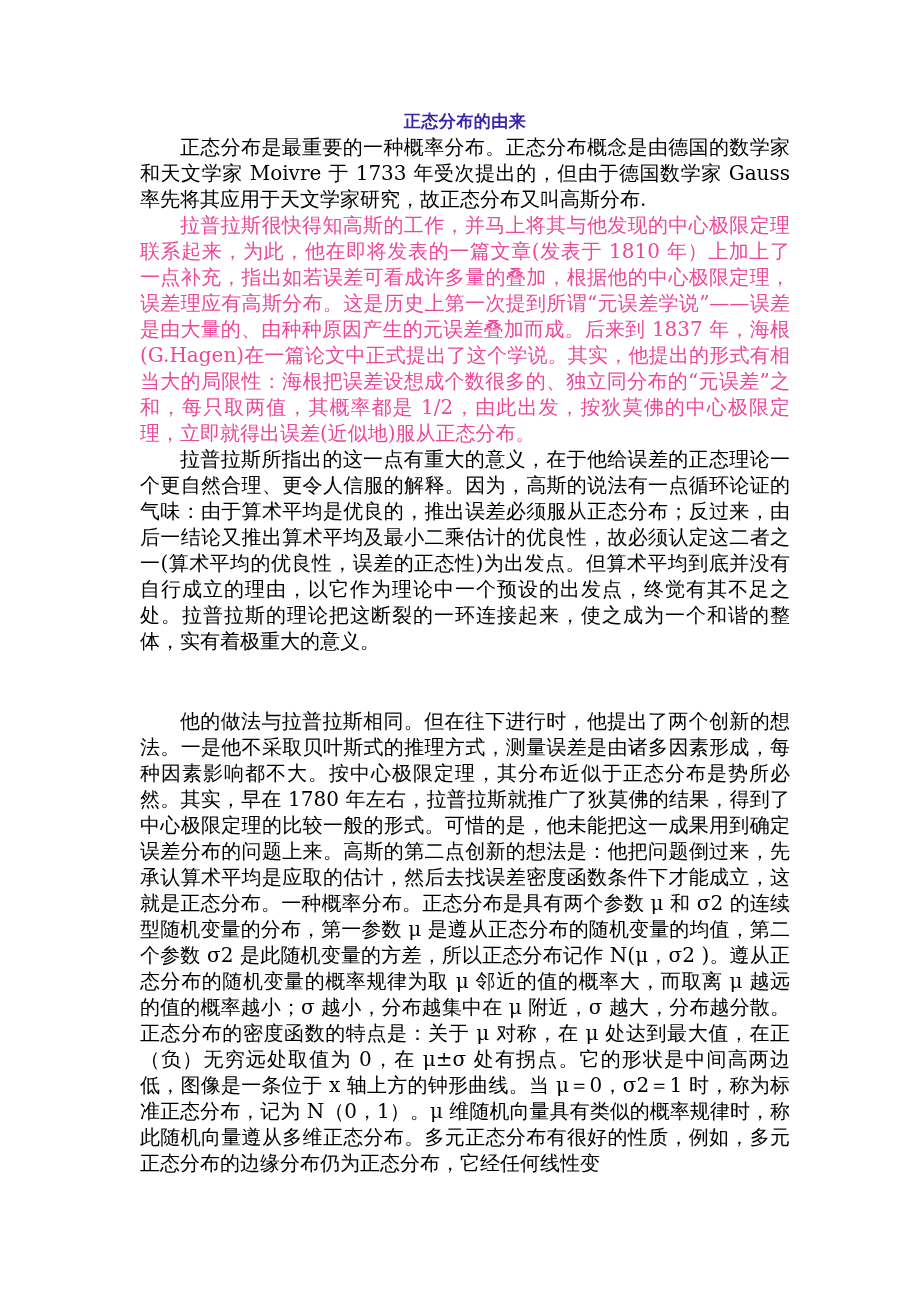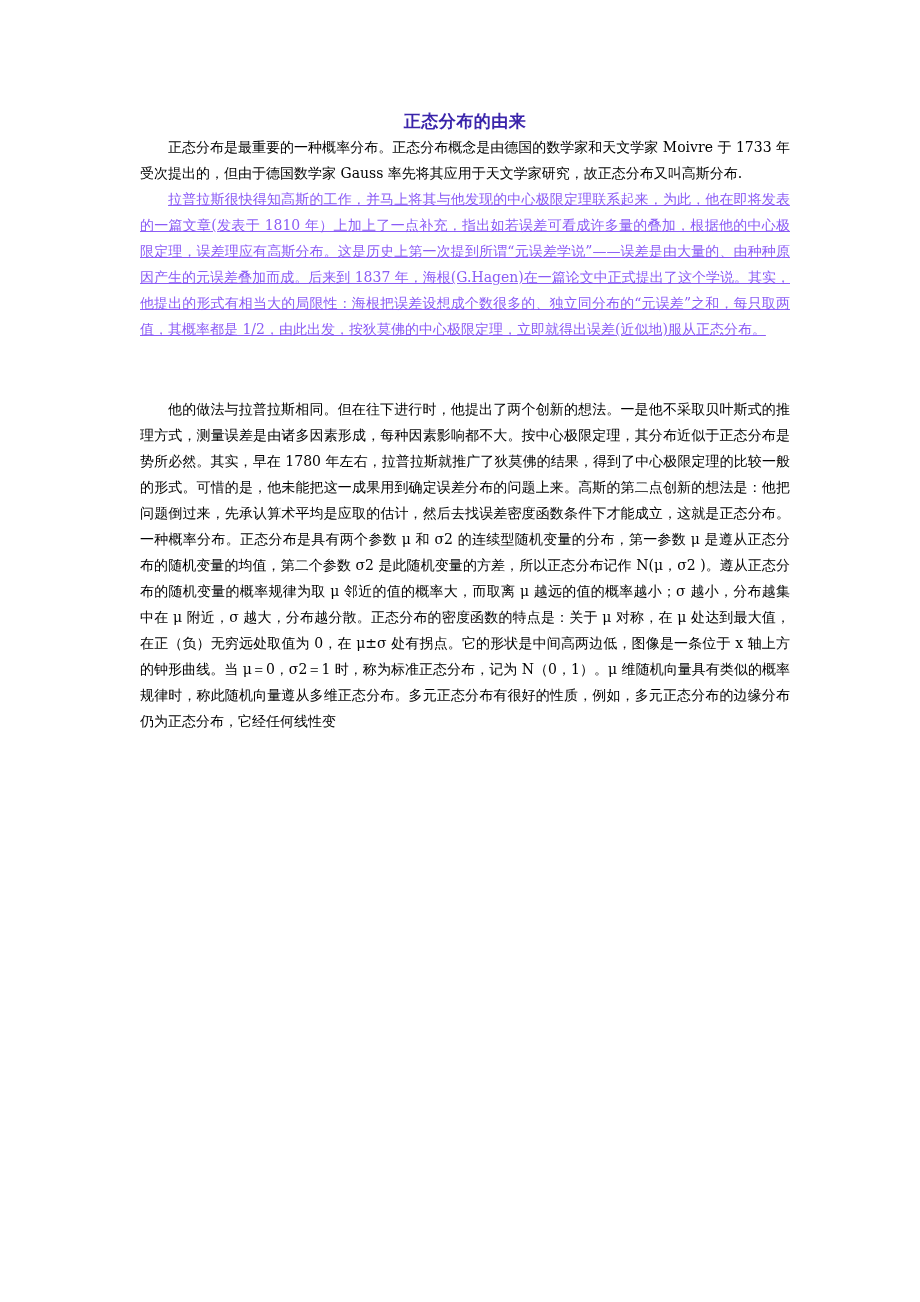--- a/index.html
+++ b/index.html
@@ -43,21 +43,21 @@
     padding: 0;
   }
 
   .block-gap {
     height: 54px;
   }
 
   .para {
     margin: 0;
     padding: 0;
-    font-size: 14px;
+    font-size: 20px;
     line-height: 26px;
     text-align: justify;
     text-justify: inter-ideograph;
     text-indent: 2em;
     word-break: break-all;
     font-family: "DejaVu Serif", "Liberation Serif", serif;
   }
 
   .para.first-of-block {
     margin-top: 0;
@@ -65,21 +65,22 @@
 </style>
 </head>
 <body style="background: rgb(255, 255, 255);">
 
 <div class="page">
 
   <h1 class="doc-title" style="color: rgb(58, 36, 170);">正态分布的由来</h1>
 
   <div class="body-block">
     <p class="para first-of-block" style="color: rgb(0, 0, 0);">正态分布是最重要的一种概率分布。正态分布概念是由德国的数学家和天文学家 Moivre 于 1733 年受次提出的，但由于德国数学家 Gauss 率先将其应用于天文学家研究，故正态分布又叫高斯分布.</p>
-    <p class="para" style="color: #8b5cf6; text-decoration: underline;">拉普拉斯很快得知高斯的工作，并马上将其与他发现的中心极限定理联系起来，为此，他在即将发表的一篇文章(发表于 1810 年）上加上了一点补充，指出如若误差可看成许多量的叠加，根据他的中心极限定理，误差理应有高斯分布。这是历史上第一次提到所谓“元误差学说”——误差是由大量的、由种种原因产生的元误差叠加而成。后来到 1837 年，海根(G.Hagen)在一篇论文中正式提出了这个学说。其实，他提出的形式有相当大的局限性：海根把误差设想成个数很多的、独立同分布的“元误差”之和，每只取两值，其概率都是 1/2，由此出发，按狄莫佛的中心极限定理，立即就得出误差(近似地)服从正态分布。</p>
+    <p class="para" style="color: #ec4899;">拉普拉斯很快得知高斯的工作，并马上将其与他发现的中心极限定理联系起来，为此，他在即将发表的一篇文章(发表于 1810 年）上加上了一点补充，指出如若误差可看成许多量的叠加，根据他的中心极限定理，误差理应有高斯分布。这是历史上第一次提到所谓“元误差学说”——误差是由大量的、由种种原因产生的元误差叠加而成。后来到 1837 年，海根(G.Hagen)在一篇论文中正式提出了这个学说。其实，他提出的形式有相当大的局限性：海根把误差设想成个数很多的、独立同分布的“元误差”之和，每只取两值，其概率都是 1/2，由此出发，按狄莫佛的中心极限定理，立即就得出误差(近似地)服从正态分布。</p>
+    <p class="para" style="color: rgb(0, 0, 0);">拉普拉斯所指出的这一点有重大的意义，在于他给误差的正态理论一个更自然合理、更令人信服的解释。因为，高斯的说法有一点循环论证的气味：由于算术平均是优良的，推出误差必须服从正态分布；反过来，由后一结论又推出算术平均及最小二乘估计的优良性，故必须认定这二者之一(算术平均的优良性，误差的正态性)为出发点。但算术平均到底并没有自行成立的理由，以它作为理论中一个预设的出发点，终觉有其不足之处。拉普拉斯的理论把这断裂的一环连接起来，使之成为一个和谐的整体，实有着极重大的意义。</p>
   </div>
 
   <div class="block-gap"></div>
 
   <div class="body-block">
     <p class="para" style="color: rgb(0, 0, 0);">他的做法与拉普拉斯相同。但在往下进行时，他提出了两个创新的想法。一是他不采取贝叶斯式的推理方式，测量误差是由诸多因素形成，每种因素影响都不大。按中心极限定理，其分布近似于正态分布是势所必然。其实，早在 1780 年左右，拉普拉斯就推广了狄莫佛的结果，得到了中心极限定理的比较一般的形式。可惜的是，他未能把这一成果用到确定误差分布的问题上来。高斯的第二点创新的想法是：他把问题倒过来，先承认算术平均是应取的估计，然后去找误差密度函数条件下才能成立，这就是正态分布。一种概率分布。正态分布是具有两个参数 μ 和 σ2 的连续型随机变量的分布，第一参数 μ 是遵从正态分布的随机变量的均值，第二个参数 σ2 是此随机变量的方差，所以正态分布记作 N(μ，σ2 )。遵从正态分布的随机变量的概率规律为取 μ 邻近的值的概率大，而取离 μ 越远的值的概率越小；σ 越小，分布越集中在 μ 附近，σ 越大，分布越分散。正态分布的密度函数的特点是：关于 μ 对称，在 μ 处达到最大值，在正（负）无穷远处取值为 0，在 μ±σ 处有拐点。它的形状是中间高两边低，图像是一条位于 x 轴上方的钟形曲线。当 μ＝0，σ2＝1 时，称为标准正态分布，记为 N（0，1）。μ 维随机向量具有类似的概率规律时，称此随机向量遵从多维正态分布。多元正态分布有很好的性质，例如，多元正态分布的边缘分布仍为正态分布，它经任何线性变</p>
   </div>
 
 </div>
 

